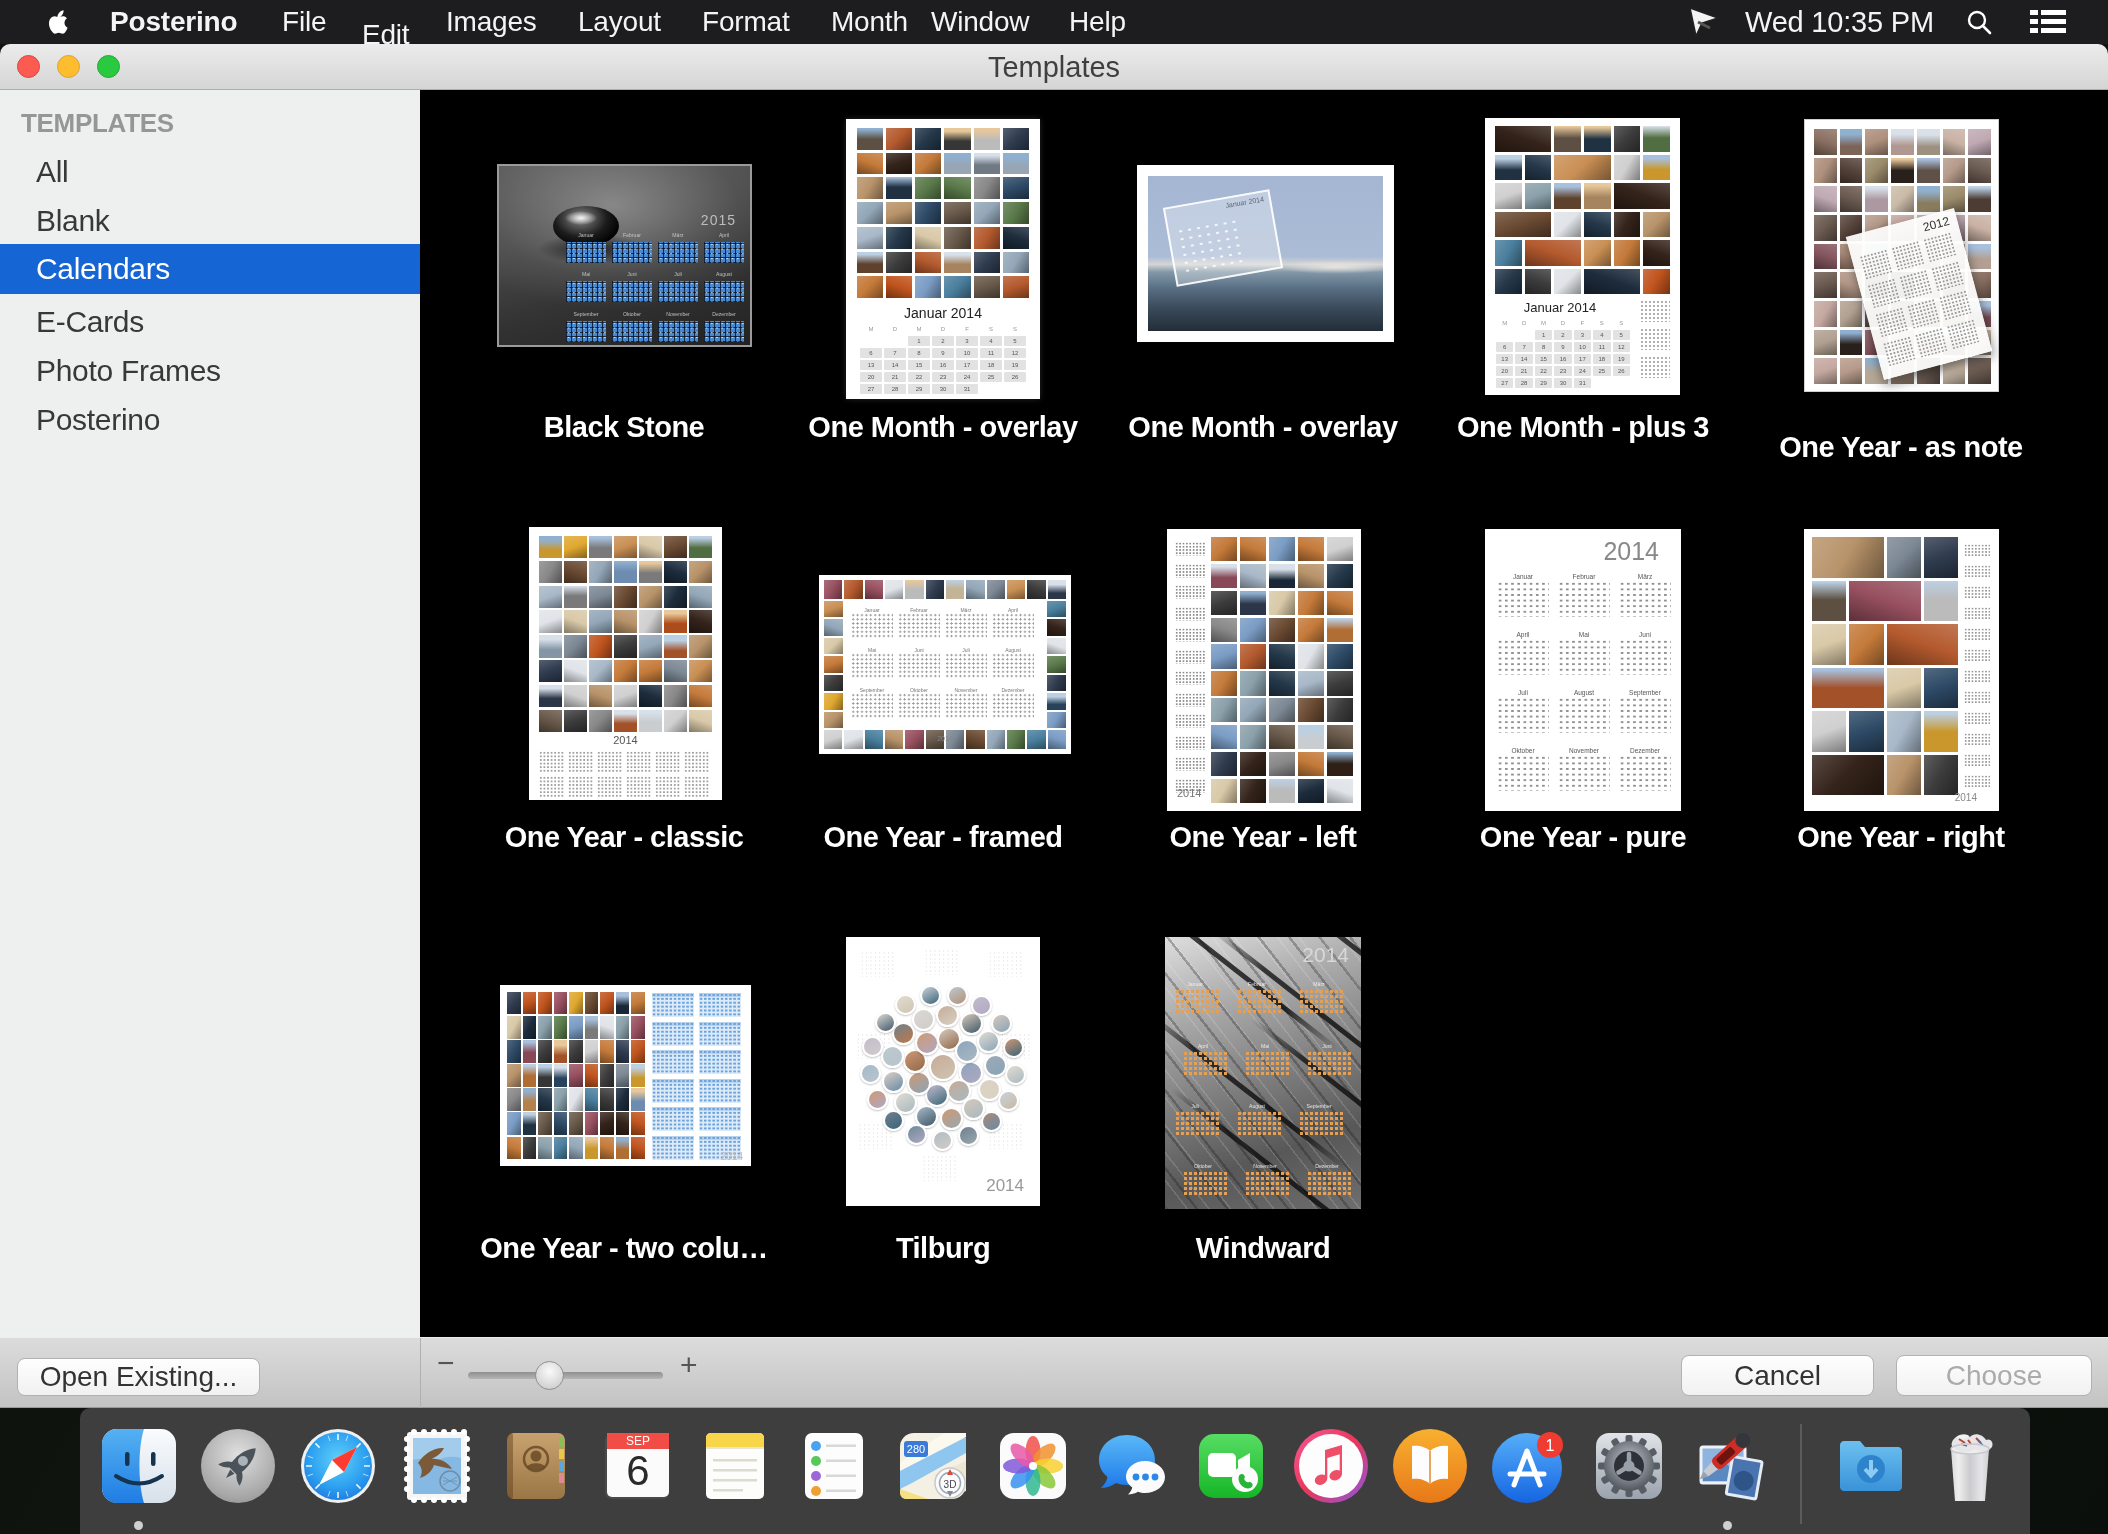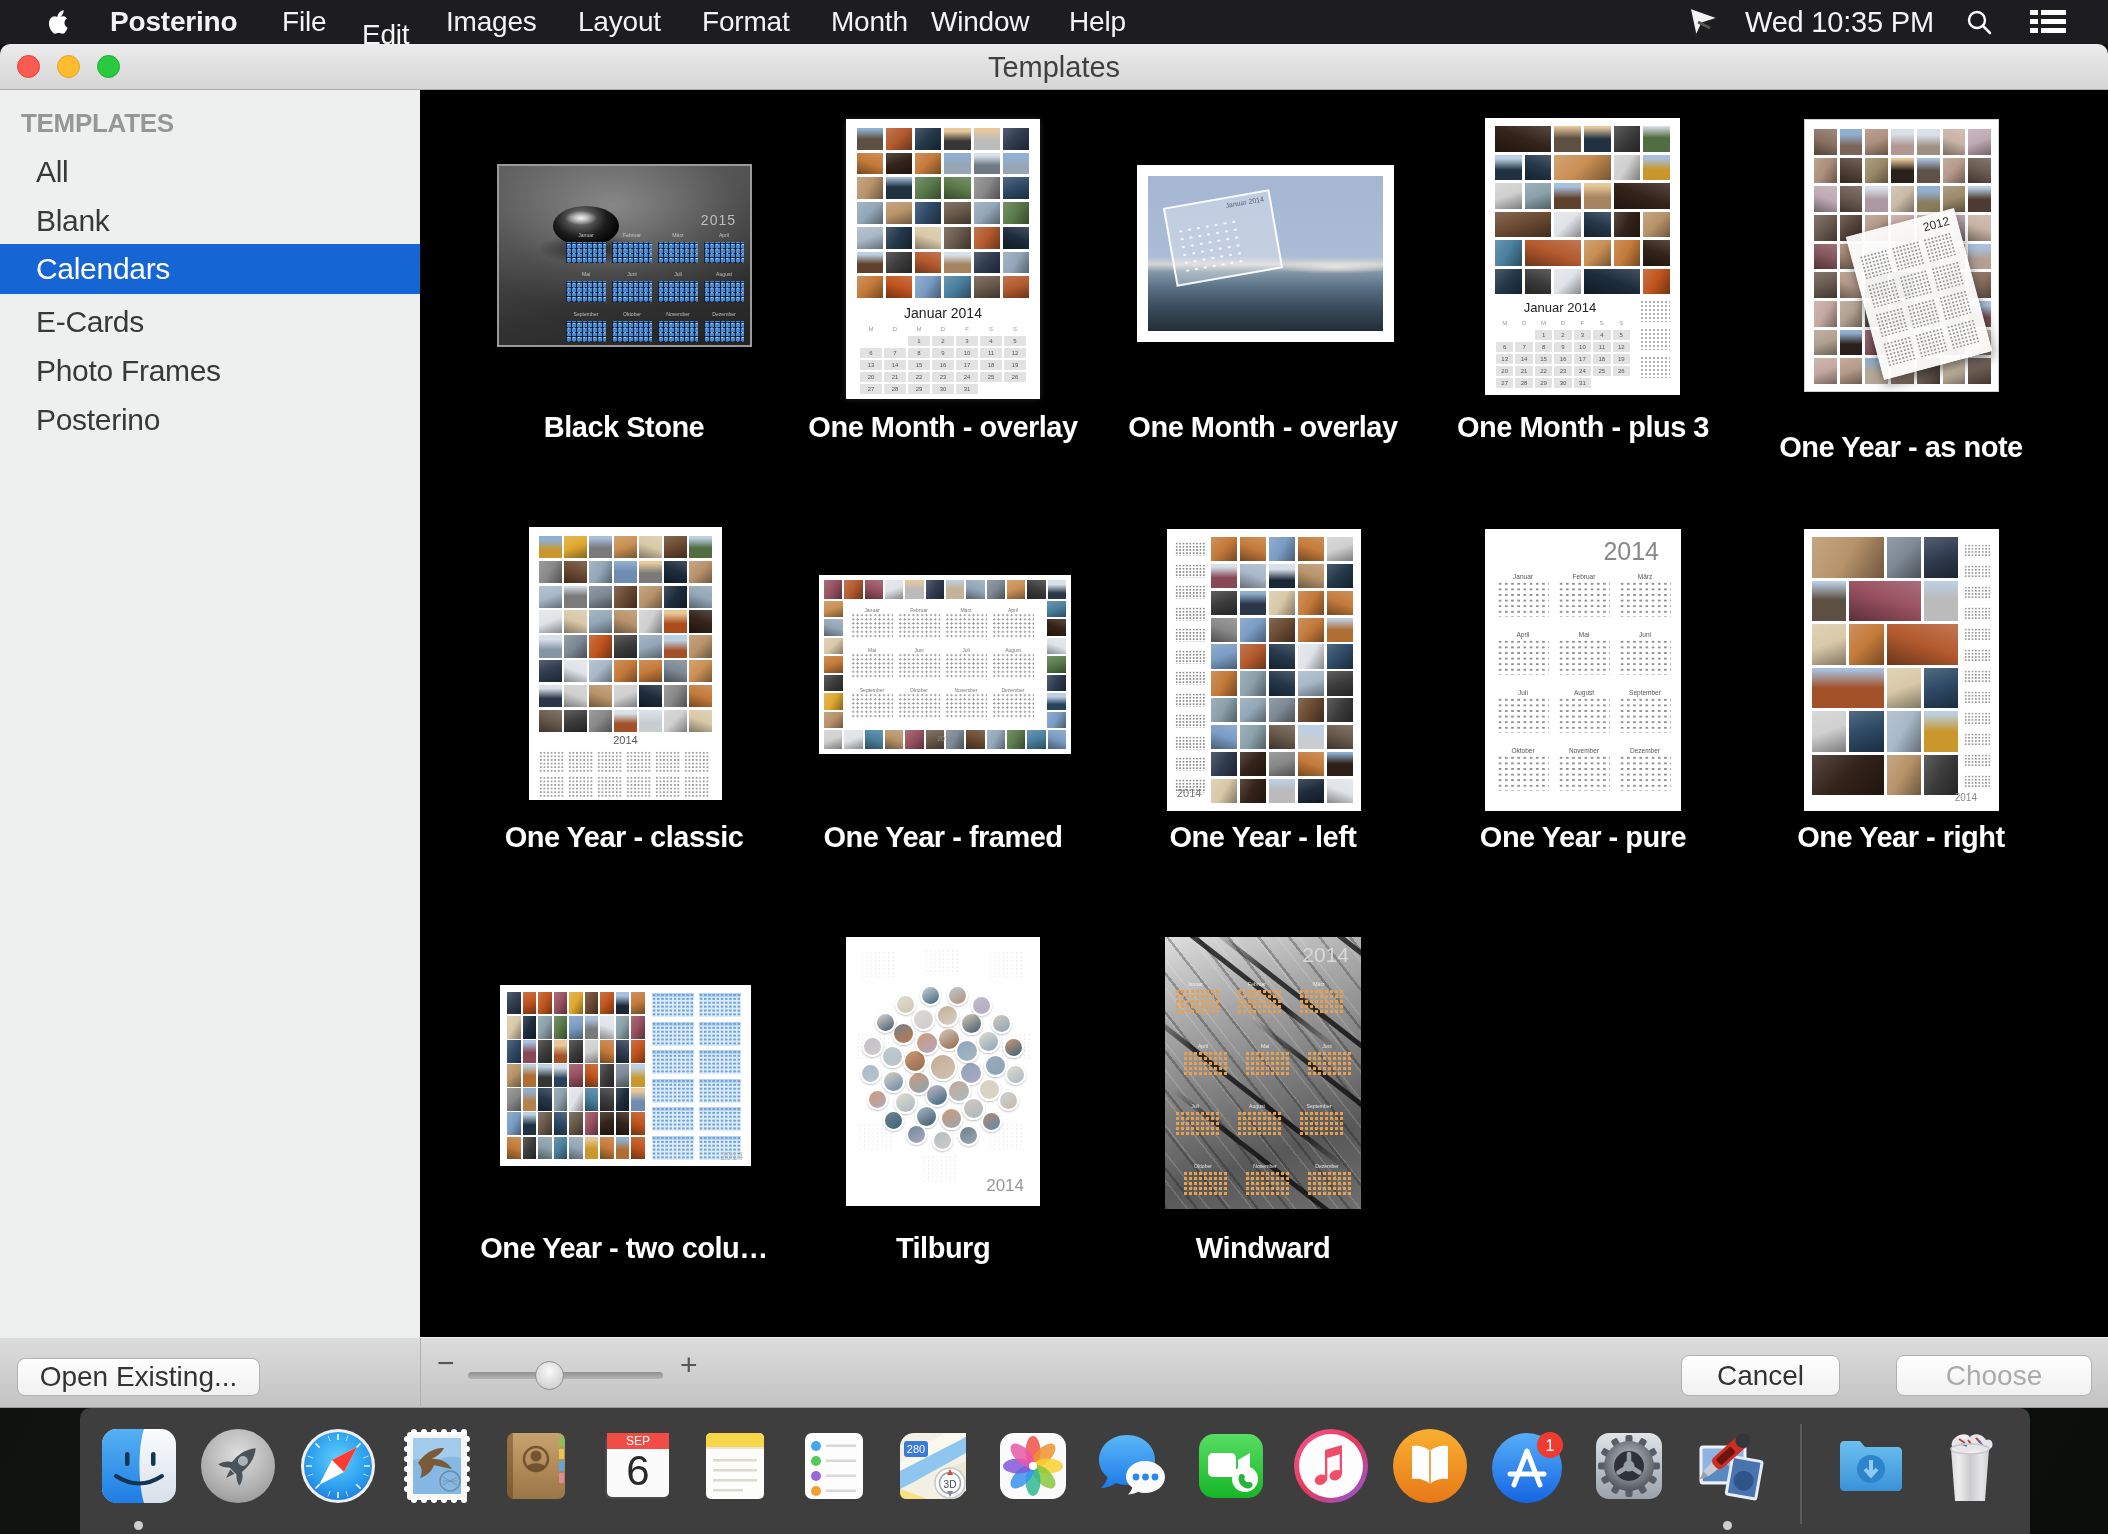--- a/index.html
+++ b/index.html
@@ -1077,21 +1077,21 @@
     <div class="lbl" style="left:743px;top:1232px;">Tilburg</div>
     <div class="lbl" style="left:1063px;top:1232px;">Windward</div>
   </div>
 <div id="bottombar">
 <div style="position:absolute;left:420px;top:0;width:1px;height:71px;background:#b0b0b0;"></div>
 <div class="btn" style="left:17px;top:20px;width:243px;height:38px;line-height:36px;">Open Existing...</div>
 <div style="position:absolute;left:437px;top:8px;font-size:30px;color:#555;">−</div>
 <div style="position:absolute;left:468px;top:34px;width:195px;height:7px;border-radius:3.5px;background:linear-gradient(#8f8f8f,#b5b5b5);"></div>
 <div style="position:absolute;left:535px;top:23px;width:29px;height:29px;border-radius:50%;background:radial-gradient(circle at 50% 35%,#fafafa,#d5d5d5 70%,#bdbdbd);border:1px solid #909090;"></div>
 <div style="position:absolute;left:680px;top:10px;font-size:30px;color:#555;">+</div>
-<div class="btn" style="left:1681px;top:17px;width:159px;height:41px;line-height:39px;">Cancel</div>
+<div class="btn" style="left:1681px;top:17px;width:193px;height:41px;line-height:39px;">Cancel</div>
 <div class="btn" style="left:1896px;top:17px;width:196px;height:41px;line-height:39px;color:#ababab;">Choose</div>
 </div>
 <div id="dock">
     <div class="dicon" style="left:20.0px;"><svg width="78" height="78" viewBox="0 0 78 78">
         <defs>
 <linearGradient id="fb" x1="0" y1="0" x2="0" y2="1">
             <stop offset="0" stop-color="#55b1f2"></stop>
             <stop offset="1" stop-color="#1f7de4"></stop>
           </linearGradient>
 <linearGradient id="fw" x1="0" y1="0" x2="0" y2="1">

